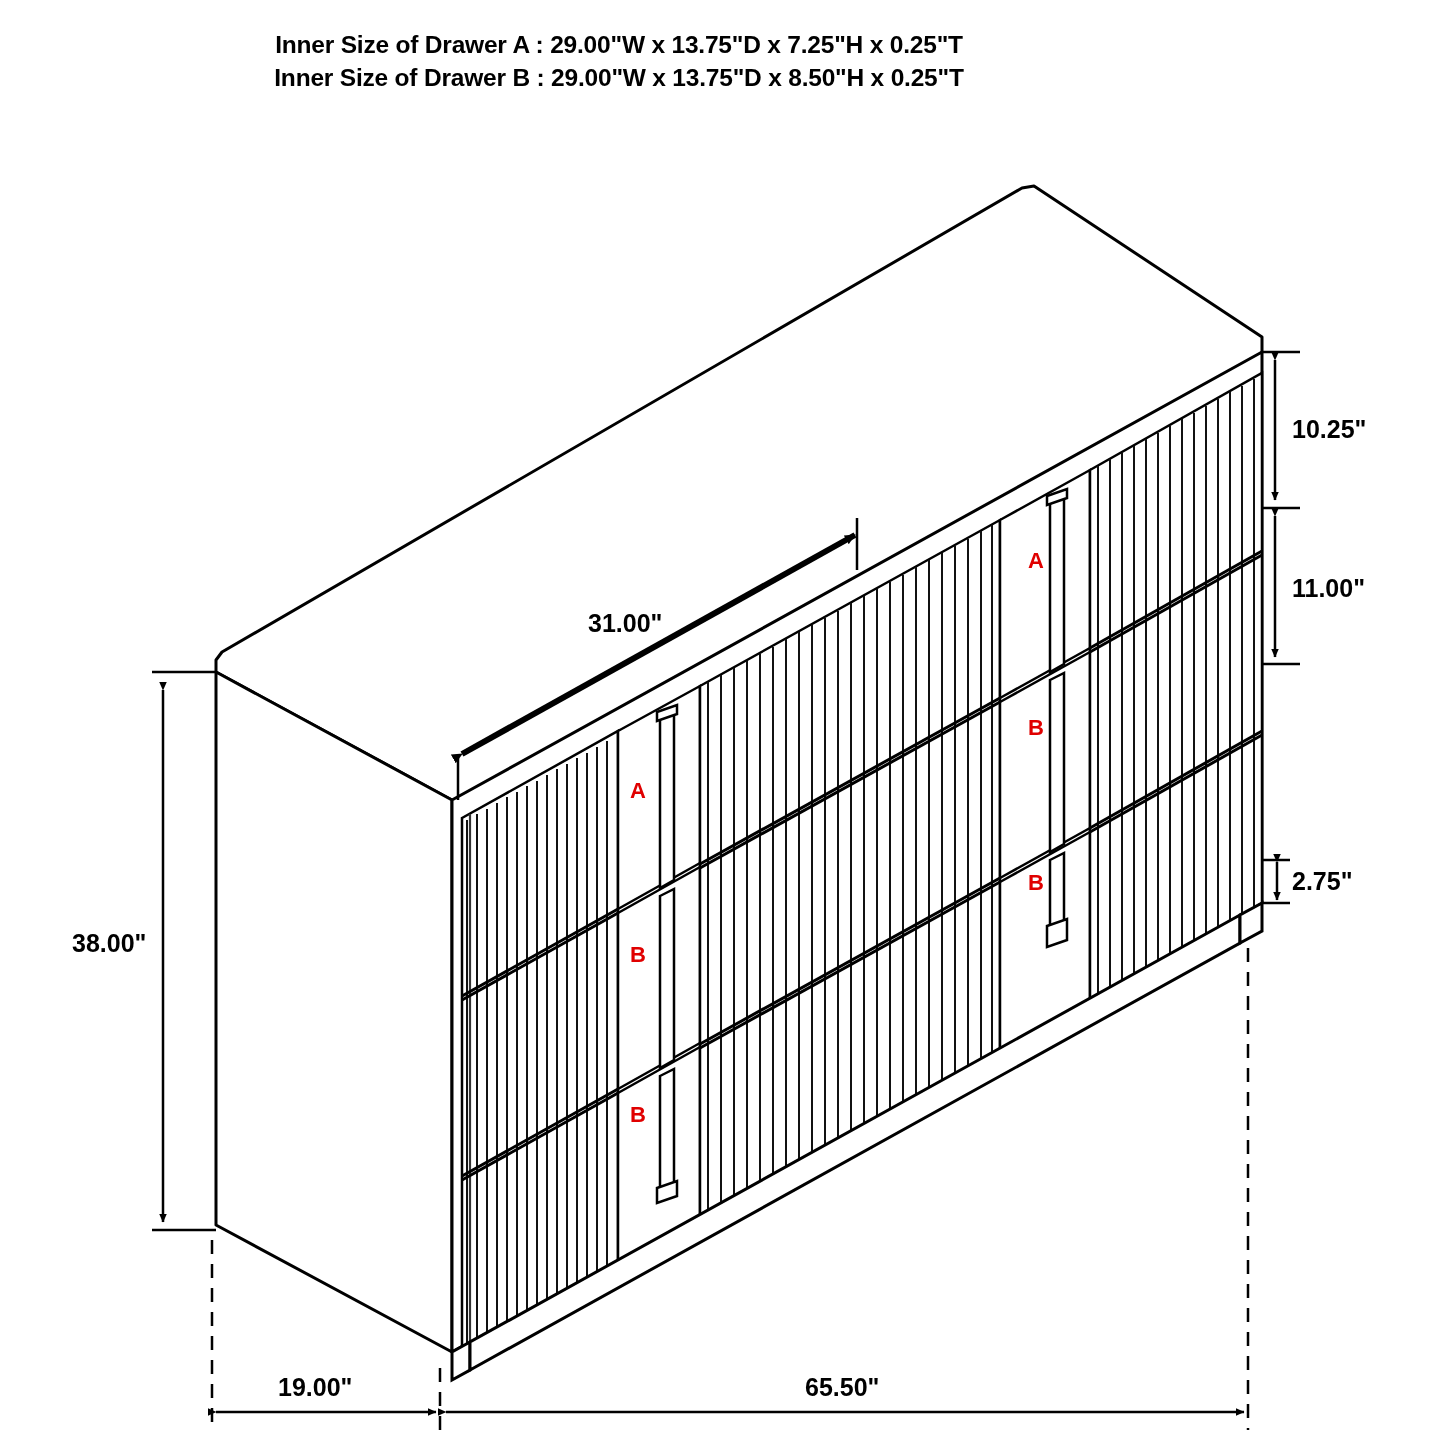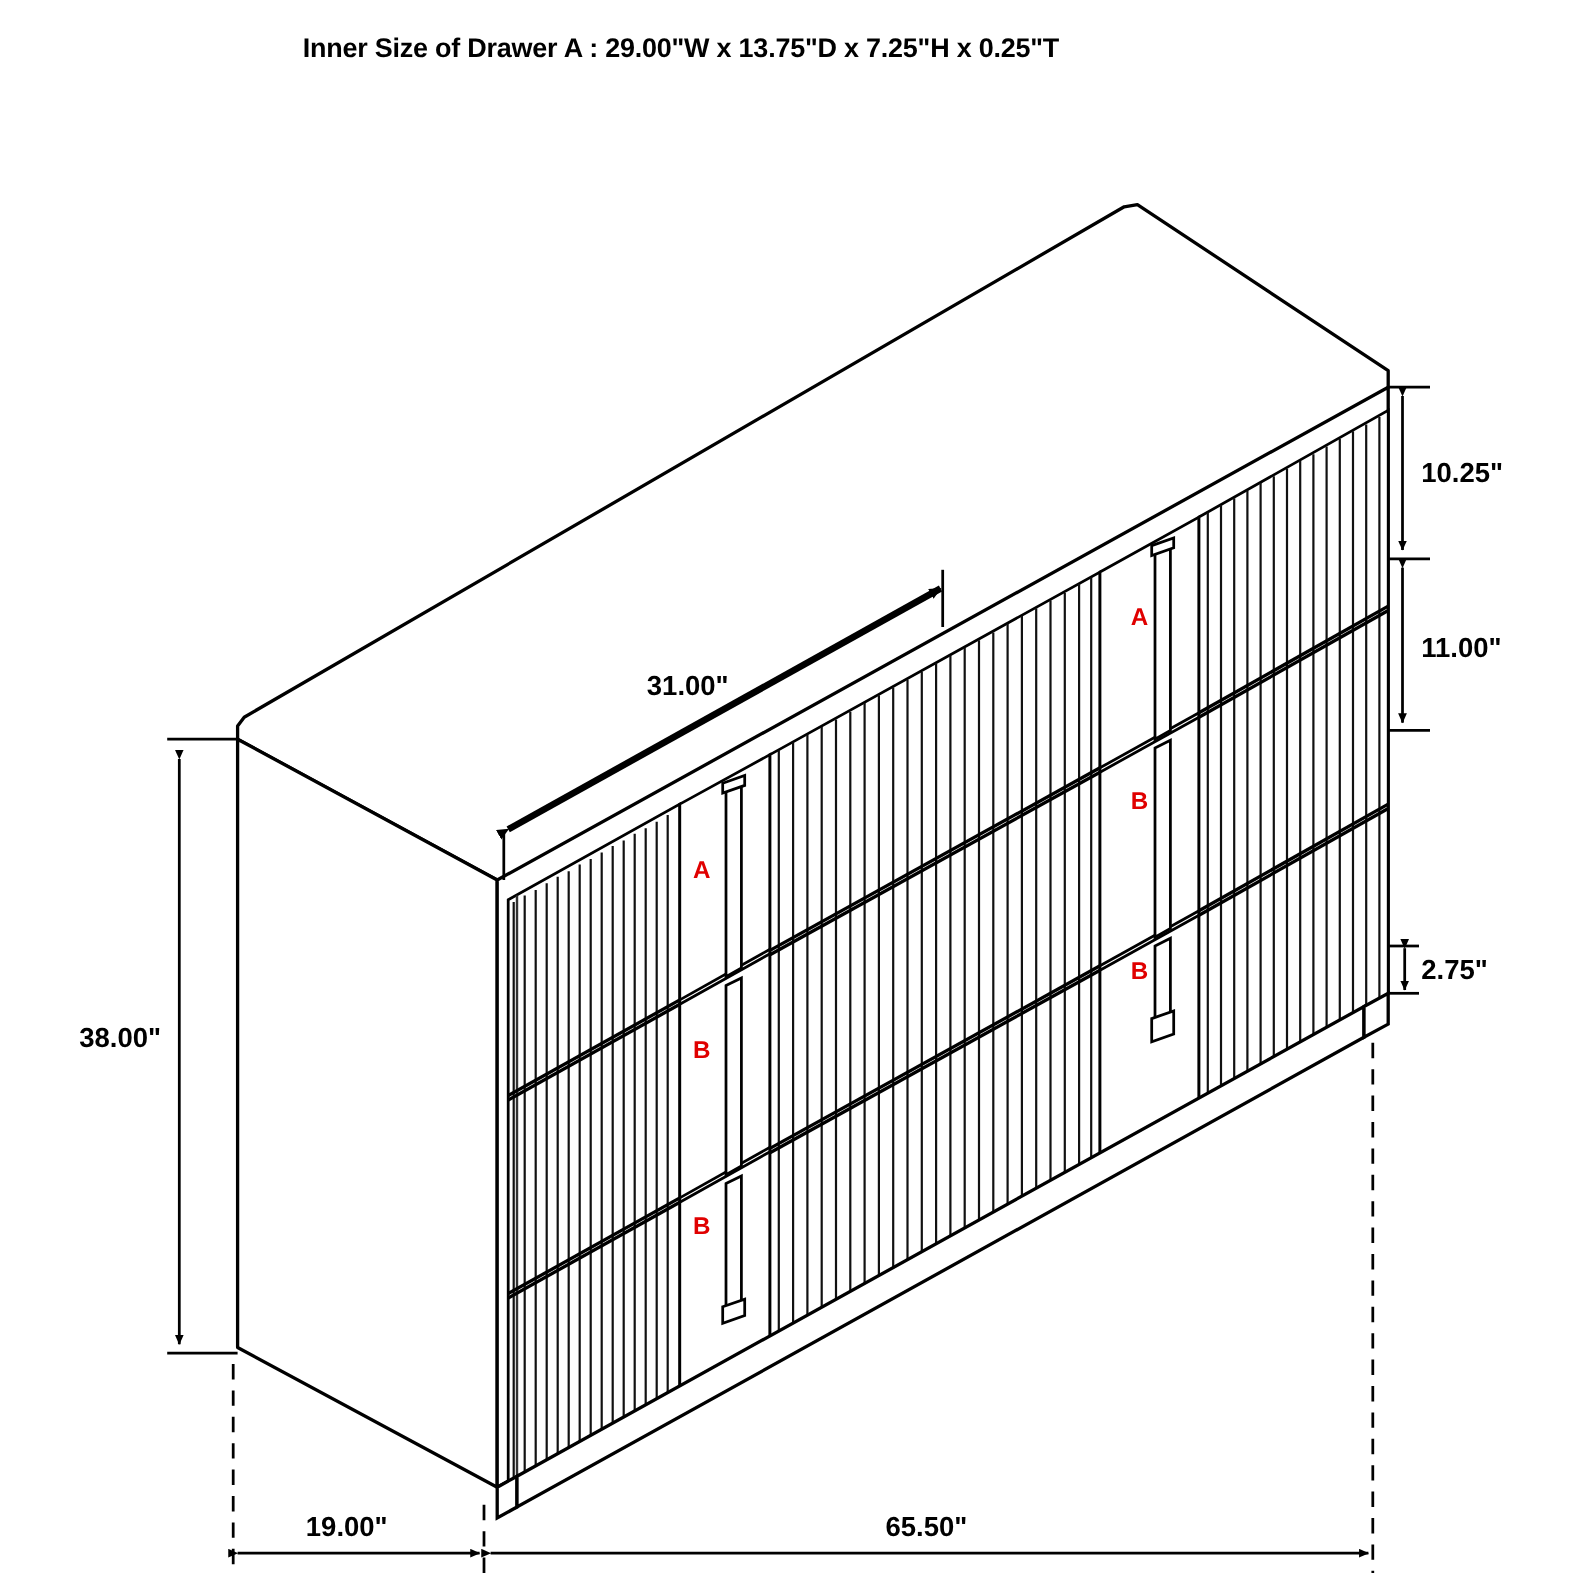--- a/index.html
+++ b/index.html
@@ -35,20 +35,21 @@
     fill:#e00000;
   }
 </style>
 </head>
 <body>
 
 <div class="stage">
 
   <div class="hdr">
     <div>Inner Size of Drawer A : 29.00"W x 13.75"D x 7.25"H x 0.25"T</div>
+    <div>Inner Size of Drawer B : 29.00"W x 13.75"D x 8.50"H x 0.25"T</div>
   </div>
 
   <svg width="1445" height="1445" viewBox="0 0 1445 1445">
     <defs>
       <marker id="arrHead" markerWidth="12" markerHeight="12" refX="10" refY="5" orient="auto" markerUnits="userSpaceOnUse">
         <path d="M0,0 L11,5 L0,10 z" fill="#000"></path>
       </marker>
       <marker id="arrHeadS" markerWidth="10" markerHeight="10" refX="8.5" refY="4" orient="auto" markerUnits="userSpaceOnUse">
         <path d="M0,0 L9,4 L0,8 z" fill="#000"></path>
       </marker>

